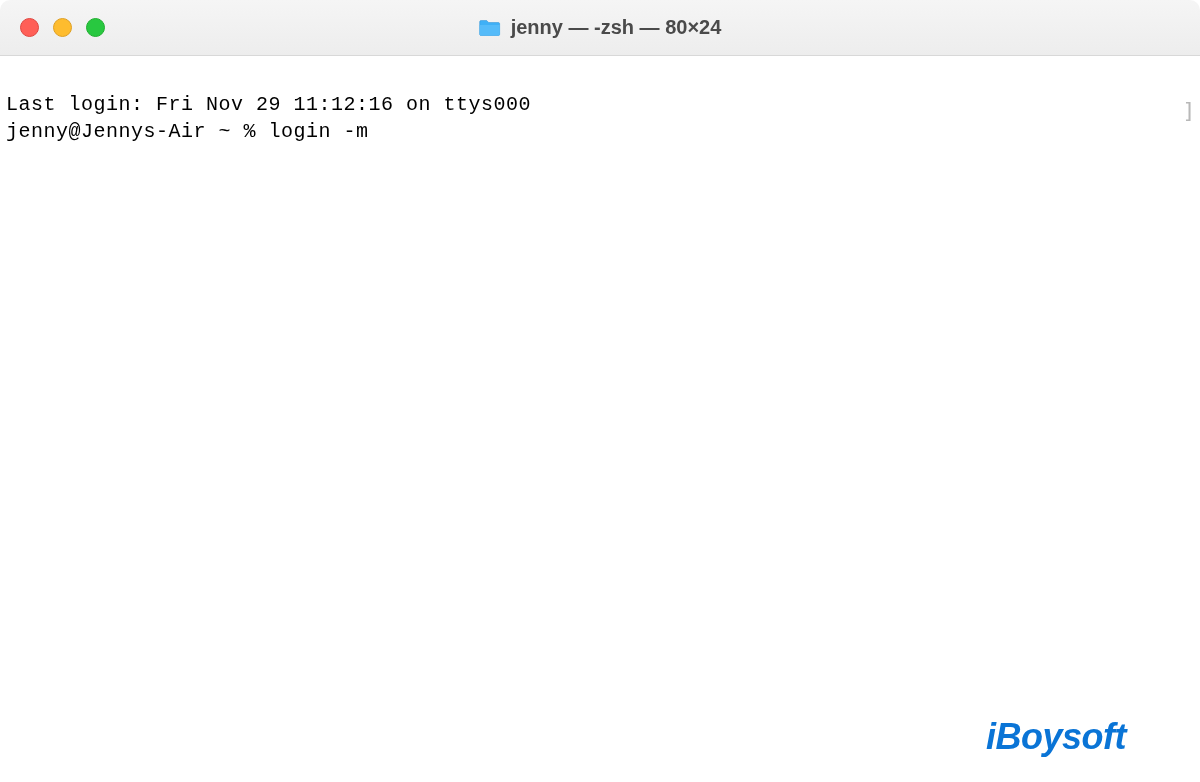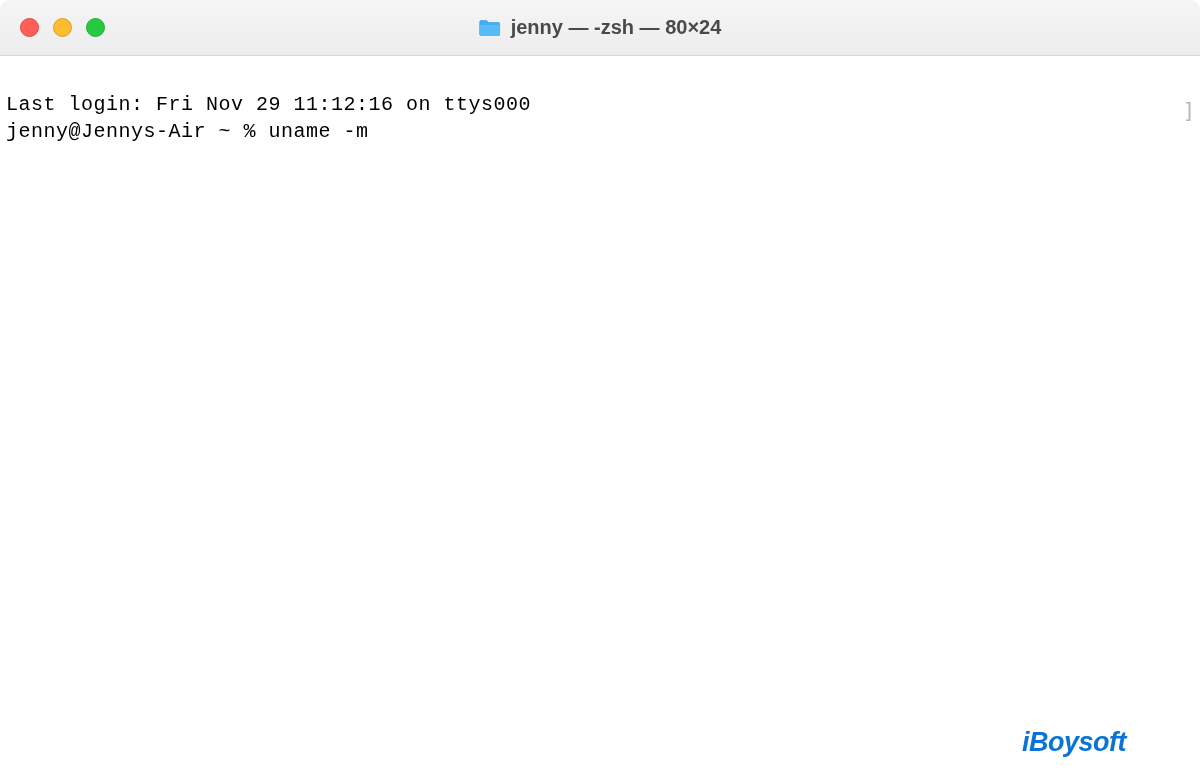--- a/index.html
+++ b/index.html
@@ -91,21 +91,21 @@
       top: 40px;
       color: #b8b8b8;
       font-size: 22px;
       font-family: "SF Mono", Menlo, monospace;
     }
     .watermark {
       position: absolute;
       right: 74px;
       bottom: 24px;
       font-family: "Arial Black", Arial, sans-serif;
-      font-size: 27px;
+      font-size: 36px;
       font-weight: 900;
       font-style: italic;
       color: #0a74d6;
       letter-spacing: -0.5px;
     }
   </style>
 </head>
 <body>
 
 <div class="titlebar">
@@ -119,19 +119,19 @@
       <svg viewBox="0 0 22 18">
         <path d="M1 3 C1 2 1.5 1.5 2.5 1.5 L8 1.5 L10 3.5 L19.5 3.5 C20.5 3.5 21 4 21 5 L21 15 C21 16 20.5 16.5 19.5 16.5 L2.5 16.5 C1.5 16.5 1 16 1 15 Z" fill="#3fb0f6" stroke="#2a8fd4" stroke-width="0.5"></path>
         <path d="M1 6 L21 6 L21 15 C21 16 20.5 16.5 19.5 16.5 L2.5 16.5 C1.5 16.5 1 16 1 15 Z" fill="#55bbf9"></path>
       </svg>
     </span>
     <span>jenny — -zsh — 80×24</span>
   </div>
 </div>
 
 <div class="terminal-body">
-<span class="line">Last login: Fri Nov 29 11:12:16 on ttys000</span><span class="line">jenny@Jennys-Air ~ % uname -m</span>
+<span class="line">Last login: Fri Nov 29 11:12:16 on ttys000</span><span class="line">jenny@Jennys-Air ~ % login -m</span>
   <span class="scroll-hint">]</span>
 </div>
 
 <div class="watermark">
   <span>iBoysoft</span>
 </div>
 
 </body></html>

